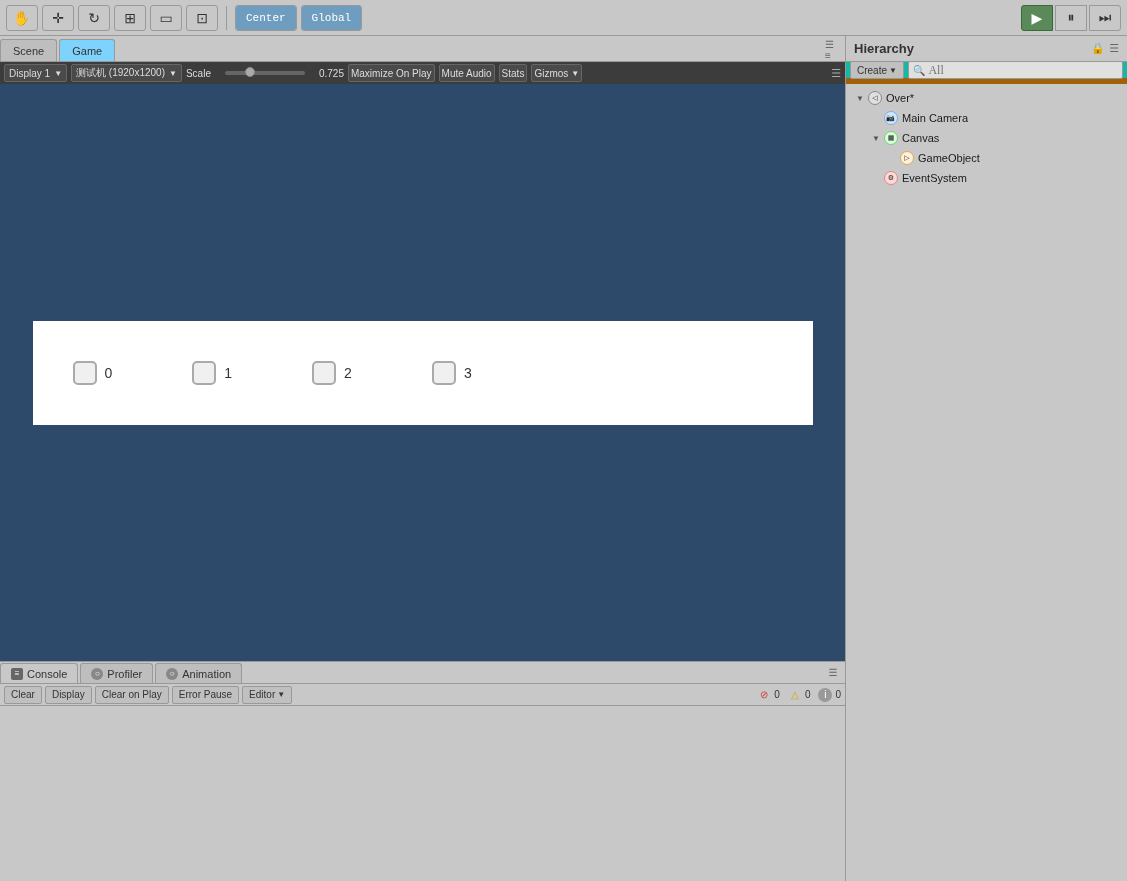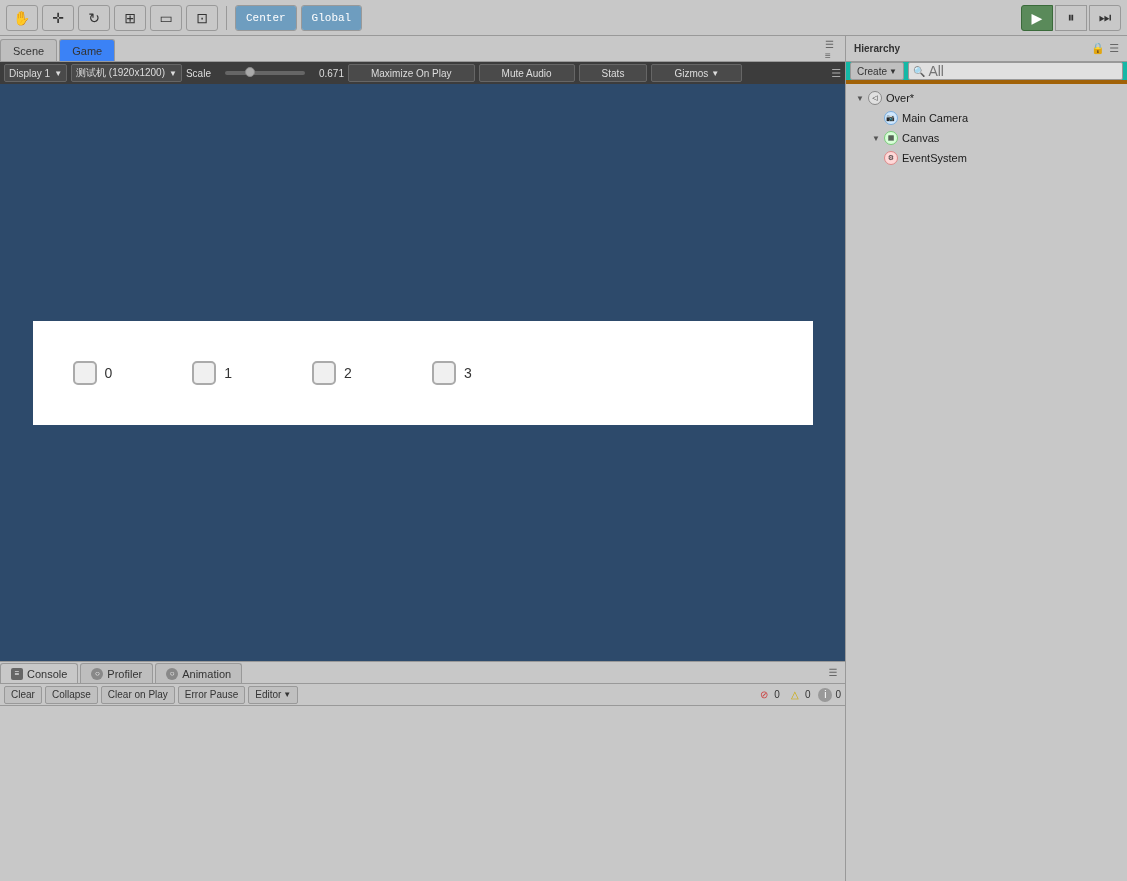--- a/index.html
+++ b/index.html
@@ -119,21 +119,21 @@
       cursor: pointer;
       font-size: 11px;
       color: #333;
       border: 1px solid #999;
       border-bottom: none;
       background: #bebebe;
       border-radius: 3px 3px 0 0;
       margin-right: 2px;
     }
     .tab.active {
-      background: #3b82f6;
+      background: #7dd3fc;
       z-index: 1;
     }
     .tab-menu-btn {
       margin-left: auto;
       width: 20px;
       height: 22px;
       display: flex;
       align-items: center;
       justify-content: center;
       cursor: pointer;
@@ -183,21 +183,21 @@
       left: 20px;
       top: -4px;
       width: 10px;
       height: 10px;
       border-radius: 50%;
       background: #aaa;
       border: 1px solid #888;
     }
     .game-btn {
       height: 18px;
-      padding: 0 22px;
+      padding: 0 2px;
       background: #4a4a4a;
       border: 1px solid #666;
       border-radius: 2px;
       color: #ddd;
       font-size: 10px;
       display: flex;
       align-items: center;
       cursor: pointer;
     }
     .game-toolbar-menu {
@@ -356,36 +356,36 @@
     .hierarchy-header {
       height: 26px;
       background: #c8c8c8;
       border-bottom: 1px solid #999;
       display: flex;
       align-items: center;
       padding: 0 8px;
       gap: 6px;
     }
     .hierarchy-title {
-      font-size: 10px;
+      font-size: 13px;
       font-weight: bold;
       color: #333;
       flex: 1;
     }
     .hierarchy-icons {
       display: flex;
       align-items: center;
       gap: 4px;
       color: #666;
       font-size: 11px;
     }
     .hierarchy-toolbar {
       height: 22px;
       background: #14b8a6;
-      border-bottom: 4px solid #a16207;
+      border-bottom: 6px solid #a16207;
       display: flex;
       align-items: center;
       padding: 0 4px;
       gap: 4px;
     }
     .create-btn {
       height: 18px;
       padding: 0 6px;
       background: #c0c0c0;
       border: 1px solid #999;
@@ -405,23 +405,24 @@
       border-radius: 2px;
       padding: 0 4px;
       font-size: 10px;
       display: flex;
       align-items: center;
       gap: 3px;
     }
     .search-box input {
       border: none;
       background: transparent;
-      font-size: 14px;
+      font-size: 12px;
       flex: 1;
       outline: none;
+      font-family: Liberation Serif, serif;
     }
 
     
     .hierarchy-tree {
       flex: 1;
       background: #c8c8c8;
       padding: 4px 0;
     }
     .tree-item {
       height: 20px;
@@ -524,21 +525,21 @@
       </div>
       <div class="game-toolbar-select">
         <span>测试机 (1920x1200)</span>
         <span class="arrow">▼</span>
       </div>
       <div class="scale-container">
         <span>Scale</span>
         <div class="scale-slider">
           <div class="scale-thumb"></div>
         </div>
-        <span>0.671</span>
+        <span>0.725</span>
       </div>
       <div class="game-btn">
         <span>Maximize On Play</span>
       </div>
       <div class="game-btn">
         <span>Mute Audio</span>
       </div>
       <div class="game-btn">
         <span>Stats</span>
       </div>
@@ -590,21 +591,21 @@
           <span>Animation</span>
         </div>
         <div class="tab-menu-btn">☰</div>
       </div>
 
       <div class="console-toolbar">
         <div class="console-btn">
           <span>Clear</span>
         </div>
         <div class="console-btn">
-          <span>Collapse</span>
+          <span>Display</span>
         </div>
         <div class="console-btn">
           <span>Clear on Play</span>
         </div>
         <div class="console-btn">
           <span>Error Pause</span>
         </div>
         <div class="console-btn">
           <span>Editor</span>
           <span style="font-size:8px; margin-left:2px;">▼</span>
@@ -663,20 +664,25 @@
         <div class="tree-icon camera">📷</div>
         <span class="tree-label">Main Camera</span>
       </div>
 
       <div class="tree-item level-1">
         <div class="tree-arrow">▼</div>
         <div class="tree-icon canvas">▦</div>
         <span class="tree-label">Canvas</span>
       </div>
 
+      <div class="tree-item level-2">
+        <div class="tree-arrow" style="visibility:hidden;"></div>
+        <div class="tree-icon go">▷</div>
+        <span class="tree-label">GameObject</span>
+      </div>
 
       <div class="tree-item level-1">
         <div class="tree-arrow" style="visibility:hidden;"></div>
         <div class="tree-icon es">⚙</div>
         <span class="tree-label">EventSystem</span>
       </div>
     </div>
   </div>
 
 </div>

